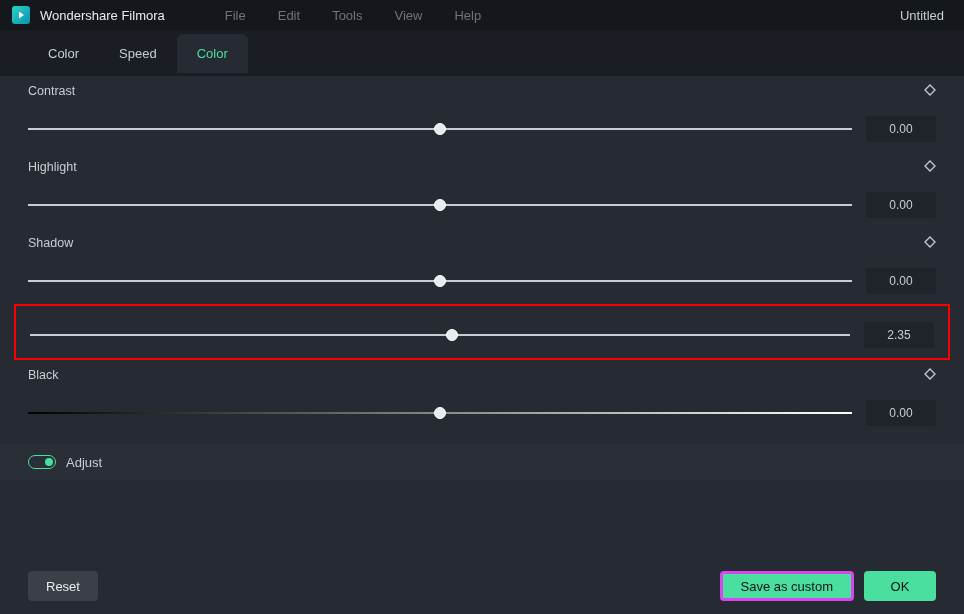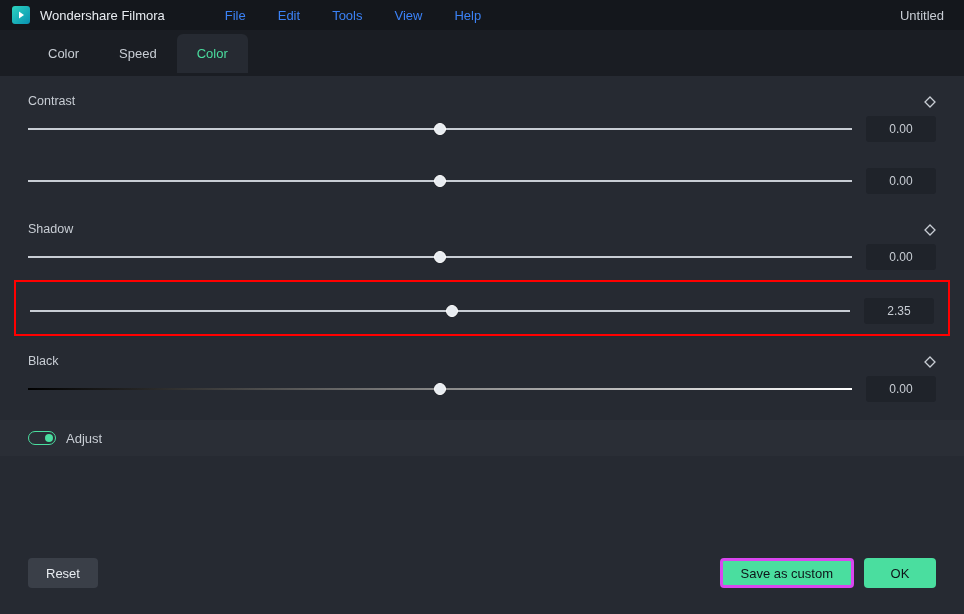--- a/index.html
+++ b/index.html
@@ -22,21 +22,21 @@
     }
     .logo {
       width: 18px; height: 18px;
       background: linear-gradient(135deg, #2dd4bf 0%, #0891b2 100%);
       border-radius: 3px;
       display: flex; align-items: center; justify-content: center;
       margin-right: 2px;
     }
     .logo svg { width: 12px; height: 12px; }
     .app-title { font-weight: 500; color: #e8ecf1; margin-right: 40px; }
-    .menu-item { padding: 4px 12px; color: #3b82f6; cursor: pointer; }
+    .menu-item { padding: 4px 12px; color: #737373; cursor: pointer; }
     .spacer { flex: 1; }
     .doc-title { color: #c8cdd4; margin-right: 8px; }
 
     .tabs-main {
       display: flex;
       height: 46px;
       align-items: center;
       padding: 0 28px;
       background: #1a1d23;
       gap: 0;
@@ -115,21 +115,21 @@
     .param {
       padding: 8px 28px 10px;
     }
     .param.highlighted {
       border: 2.5px solid #ff0000;
       margin: 0 14px;
       padding: 8px 14px 10px;
     }
     .param-label-row {
       display: flex;
-      align-items: flex-end;
+      align-items: flex-start;
       height: 24px;
       gap: 40px;
     }
     .param-label { color: #c8cdd4; font-size: 12.5px; }
     .param-icons { display: flex; gap: 18px; align-items: center; }
 
     .slider-row {
       display: flex;
       align-items: center;
       gap: 14px;
@@ -170,20 +170,21 @@
       justify-content: center;
       color: #c8cdd4;
       font-size: 12px;
     }
 
     .reset-icon { width: 16px; height: 16px; cursor: pointer; color: #c8cdd4; }
     .keyframe-icon { width: 12px; height: 12px; cursor: pointer; }
 
     .footer {
       display: flex;
+      align-items: center;
       height: 56px;
       padding: 0 28px;
       gap: 10px;
     }
     .btn {
       height: 30px;
       padding: 0 18px;
       border-radius: 4px;
       border: none;
       cursor: pointer;
@@ -237,20 +238,29 @@
       <div class="slider-row">
         <div class="slider">
           <div class="slider-track"></div>
           <div class="slider-thumb" style="left:50%"></div>
         </div>
         <div class="value-box">0.00</div>
       </div>
     </div>
 
     <div class="param">
+      <div class="param-label-row">
+        <span class="param-label">Highlight</span>
+        <div class="spacer"></div>
+        <div class="param-icons">
+          <svg class="keyframe-icon" viewBox="0 0 12 12">
+              <path d="M6 1l5 5-5 5-5-5z" fill="none" stroke="#c8cdd4" stroke-width="1.3"></path>
+            </svg>
+        </div>
+      </div>
       <div class="slider-row">
         <div class="slider">
           <div class="slider-track"></div>
           <div class="slider-thumb" style="left:50%"></div>
         </div>
         <div class="value-box">0.00</div>
       </div>
     </div>
 
     <div class="param">

